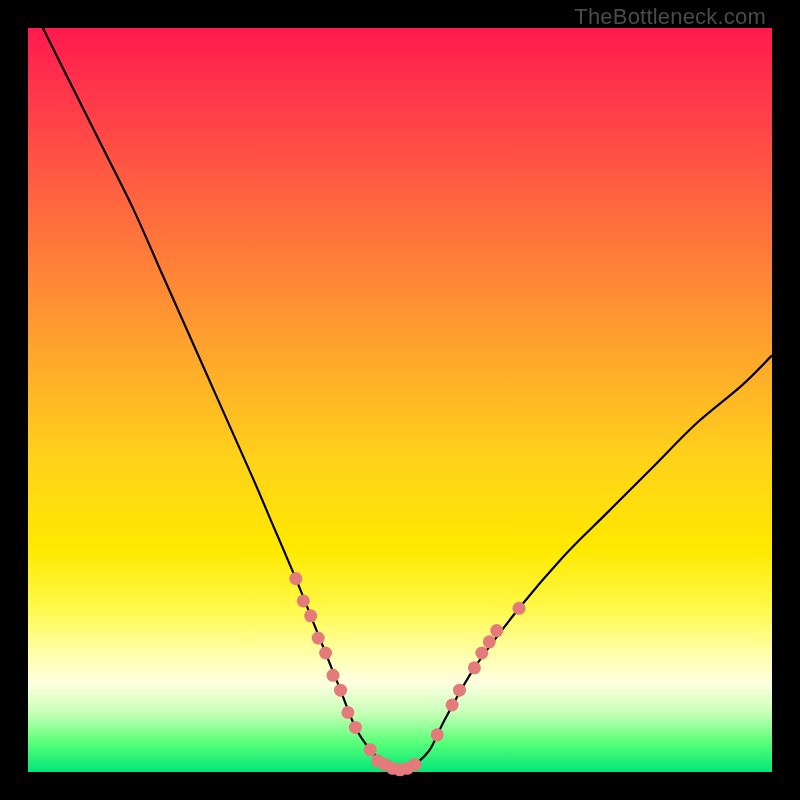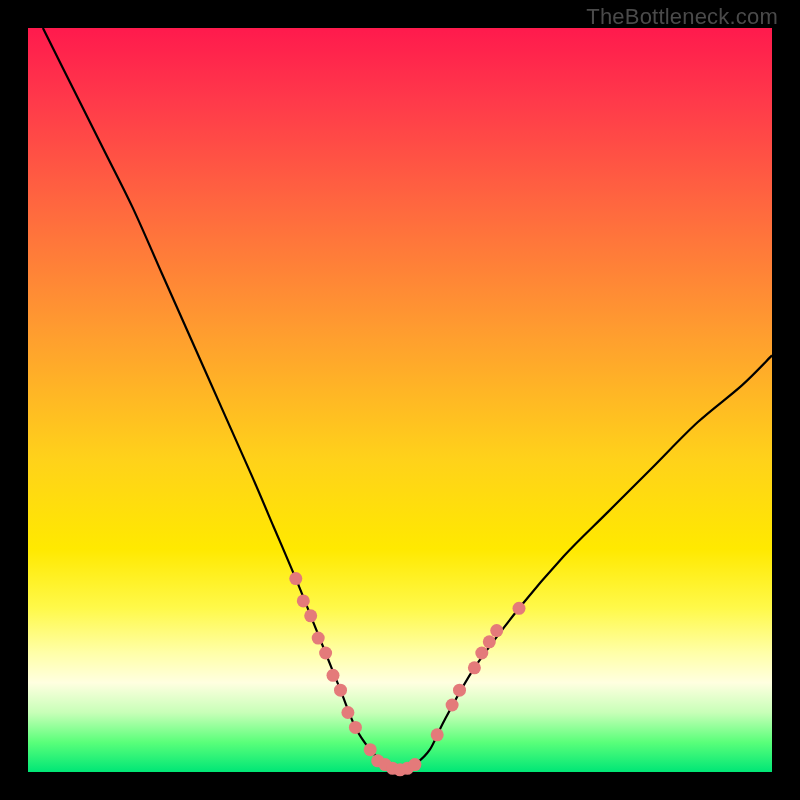--- a/index.html
+++ b/index.html
@@ -37,21 +37,21 @@
       #ffffa8 84%,
       #ffffe0 88%,
       #c8ffb8 92%,
       #5aff7a 96%,
       #00e676 100%
     );
   }
   .watermark {
     position: absolute;
     top: 4px;
-    right: 22px;
+    right: 34px;
     color: #4a4a4a;
     font-size: 22px;
     letter-spacing: 0.2px;
     font-weight: 500;
     user-select: none;
   }
   svg.curve {
     position: absolute;
     left: 0;
     top: 0;

